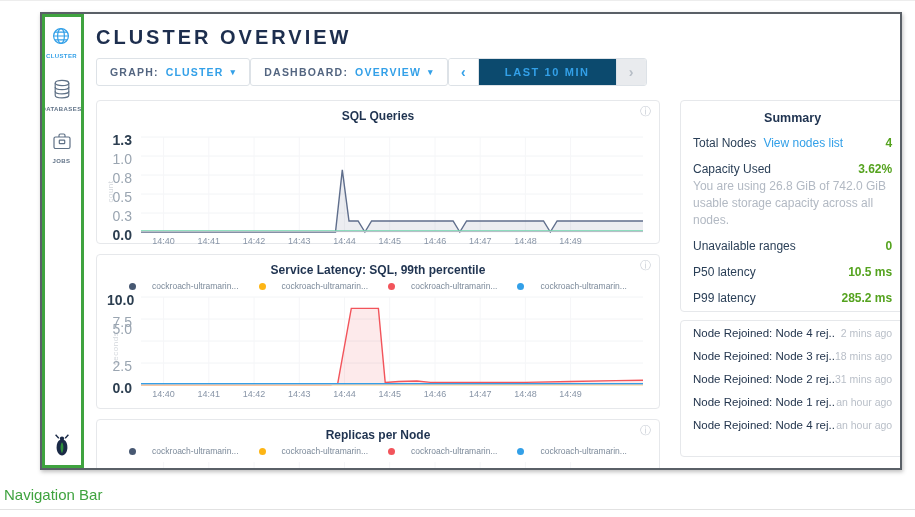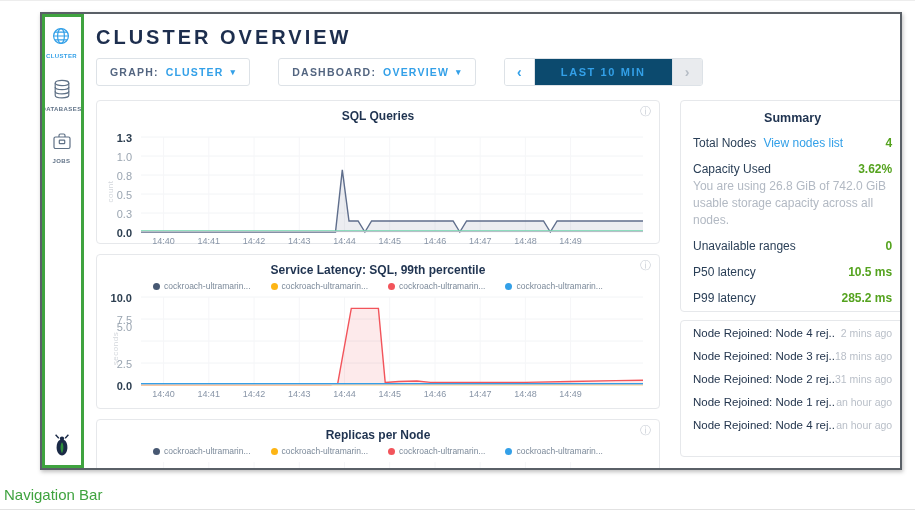--- a/index.html
+++ b/index.html
@@ -15,21 +15,21 @@
   .nav-item { display:flex; flex-direction:column; align-items:center; gap:3px; margin-bottom:20px; cursor:pointer; }
   .nav-label { font-size:6px; font-weight:bold; letter-spacing:.4px; color:#5f7186; }
   .nav-item.active .nav-label { color:#33a0e8; }
   .sidebar-logo { position:absolute; bottom:6px; left:50%; transform:translateX(-50%); }
   .green-box { position:absolute; left:0; top:0; width:42px; height:100%; border:3px solid #3fa33f; pointer-events:none; z-index:30; }
 
   
   .main { position:absolute; left:40px; top:0; right:0; bottom:0; padding:10px 16px 0 14px; }
   .page-title { font-size:20px; font-weight:bold; letter-spacing:3px; color:#1d2e4e; margin:2px 0 9px 0; }
 
-  .toolbar { display:flex; gap:28px; align-items:center; height:28px; }
+  .toolbar { display:flex; gap:0; align-items:center; height:28px; }
   .dd { display:flex; align-items:center; gap:7px; border:1px solid #dde2e7; border-radius:3px; background:#fff; padding:0 13px; height:28px; font-size:10.5px; font-weight:bold; letter-spacing:1.2px; color:#536580; cursor:pointer; }
   .dd .val { color:#33a0e8; }
   .dd .caret { color:#33a0e8; font-size:9px; line-height:1; }
   .timewin { display:flex; align-items:stretch; border:1px solid #dde2e7; border-radius:3px; overflow:hidden; height:28px; }
   .tw-btn { width:30px; display:flex; align-items:center; justify-content:center; color:#33a0e8; font-size:14px; font-weight:bold; background:#fff; border-right:1px solid #dde2e7; cursor:pointer; }
   .tw-label { padding:0 26px; display:flex; align-items:center; color:#33a0e8; font-size:11px; font-weight:bold; letter-spacing:1.6px; background:#0c4a6e; cursor:pointer; }
   .tw-btn.next { border-right:none; border-left:1px solid #dde2e7; background:#e9ebee; color:#b6bdc6; cursor:default; }
 
   .content { display:flex; gap:20px; margin-top:14px; height:357px; }
   .charts-col { width:564px; display:flex; flex-direction:column; gap:10px; flex:none; }
@@ -37,30 +37,30 @@
 
   .card { background:#fff; border:1px solid #e6e8eb; border-radius:4px; position:relative; }
   .chart-card { padding:8px 10px 2px 10px; flex:none; }
   [data-chart="0"] { height:144px; }
   [data-chart="1"] { height:155px; }
   [data-chart="2"] { height:150px; }
   .chart-title { text-align:center; font-size:12px; font-weight:bold; color:#1f3350; }
   .info-icon { position:absolute; top:5px; right:8px; color:#c9ced6; font-size:11px; cursor:pointer; line-height:1; }
   .legend { display:flex; justify-content:center; gap:20px; margin-top:4px; }
   .legend:empty { display:none; }
-  .lg-item { display:flex; align-items:center; gap:4px; cursor:pointer; }
+  .lg-item { display:flex; align-items:center; gap:16px; cursor:pointer; }
   .dot { width:7px; height:7px; border-radius:50%; display:inline-block; flex:none; }
   .lg-txt { font-size:8.5px; color:#7c8a9a; }
 
   .plot-outer { position:relative; margin-top:6px; padding-left:34px; padding-right:6px; }
   [data-chart="0"] .plot-outer { margin-top:14px; }
   .plot { position:relative; height:95px; }
   [data-chart="1"] .plot { height:88px; }
   .yticks { position:absolute; left:0; top:0; width:28px; height:100%; }
-  .ytick { position:absolute; left:0; right:3px; text-align:right; font-size:11px; color:#9aa5b1; }
+  .ytick { position:absolute; left:0; right:3px; text-align:right; font-size:14px; color:#9aa5b1; }
   .ytick.strong { color:#2c3e50; font-weight:bold; }
   .ylab { position:absolute; left:-8px; top:45%; transform:rotate(-90deg); font-size:8px; color:#d3d7dc; letter-spacing:.5px; }
   .xticks { position:relative; height:14px; margin-top:3px; }
   .xtick { position:absolute; top:1px; transform:translateX(-50%); font-size:9px; color:#8895a7; }
 
   
   .panel-title { text-align:center; font-size:12.5px; font-weight:bold; color:#1f3350; padding:10px 0 5px; }
   .sum-row { display:flex; align-items:center; padding:6px 12px; }
   .sum-label { font-size:12px; color:#2a3f57; }
   .sum-link { font-size:12px; color:#33a0e8; margin-left:7px; cursor:pointer; }

